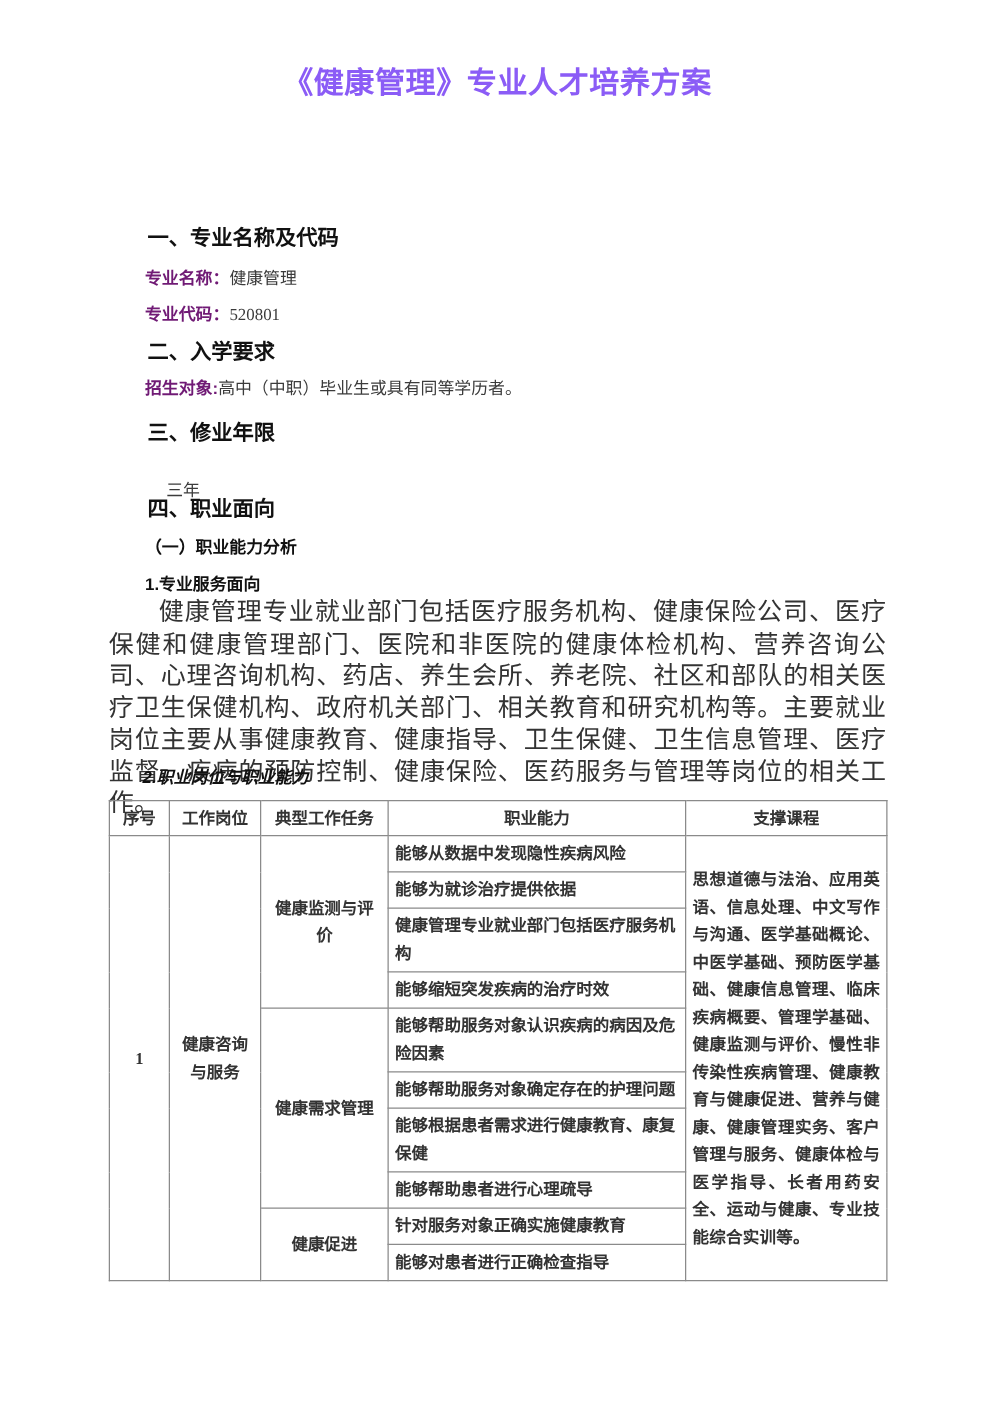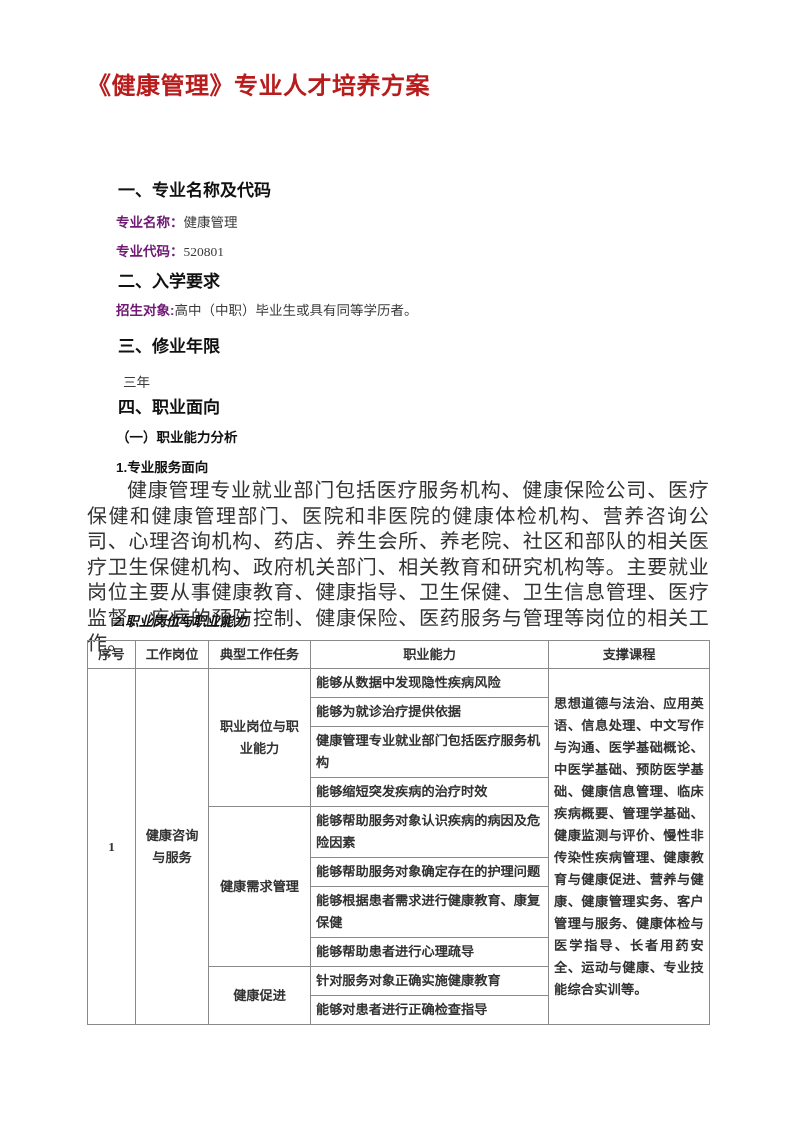--- a/index.html
+++ b/index.html
@@ -26,29 +26,29 @@
     padding: 0;
   }
   .content {
     position: absolute;
     left: 87px;
     top: 0;
     width: 622px;
   }
 
   .doc-title {
-    text-align: left;
+    text-align: center;
     font-size: 24px;
     font-weight: bold;
     letter-spacing: 0.5px;
     margin: 0;
-    padding-top: 71px;
+    padding-top: 52px;
     line-height: 1.25;
     font-family: "Liberation Serif", "DejaVu Serif", serif;
-    color: #b91c1c;
+    color: #8b5cf6;
   }
 
   .h2 {
     font-size: 17px;
     font-weight: bold;
     margin: 0;
     padding-left: 31px;
     line-height: 1;
     color: #111;
     font-family: "Liberation Serif", "DejaVu Serif", serif;
@@ -69,21 +69,21 @@
     line-height: 1;
     color: #3b3b3b;
   }
   .kv b {
     font-weight: bold;
     color: #701a75;
     font-family: "Liberation Sans", "DejaVu Sans", sans-serif;
   }
   .plain {
     font-size: 13.5px;
-    margin: 7px;
+    margin: 17px;
     padding-left: 29px;
     line-height: 1;
     color: #3b3b3b;
   }
 
   .para {
     font-size: 20px;
     line-height: 25.5px;
     text-align: justify;
     text-justify: inter-ideograph;
@@ -215,21 +215,21 @@
           <th>工作岗位</th>
           <th>典型工作任务</th>
           <th>职业能力</th>
           <th>支撑课程</th>
         </tr>
       </thead>
       <tbody>
         <tr>
           <td class="c-seq" rowspan="10">1</td>
           <td class="c-post" rowspan="10">健康咨询与服务</td>
-          <td class="c-task" rowspan="4">职业岗位与职业能力</td>
+          <td class="c-task" rowspan="4">健康监测与评价</td>
           <td class="c-abil">能够从数据中发现隐性疾病风险</td>
           <td class="c-course" rowspan="10">思想道德与法治、应用英语、信息处理、中文写作与沟通、医学基础概论、中医学基础、预防医学基础、健康信息管理、临床疾病概要、管理学基础、健康监测与评价、慢性非传染性疾病管理、健康教育与健康促进、营养与健康、健康管理实务、客户管理与服务、健康体检与医学指导、长者用药安全、运动与健康、专业技能综合实训等。</td>
         </tr>
         <tr>
           <td class="c-abil">能够为就诊治疗提供依据</td>
         </tr>
         <tr>
           <td class="c-abil">健康管理专业就业部门包括医疗服务机构</td>
         </tr>
         <tr>

